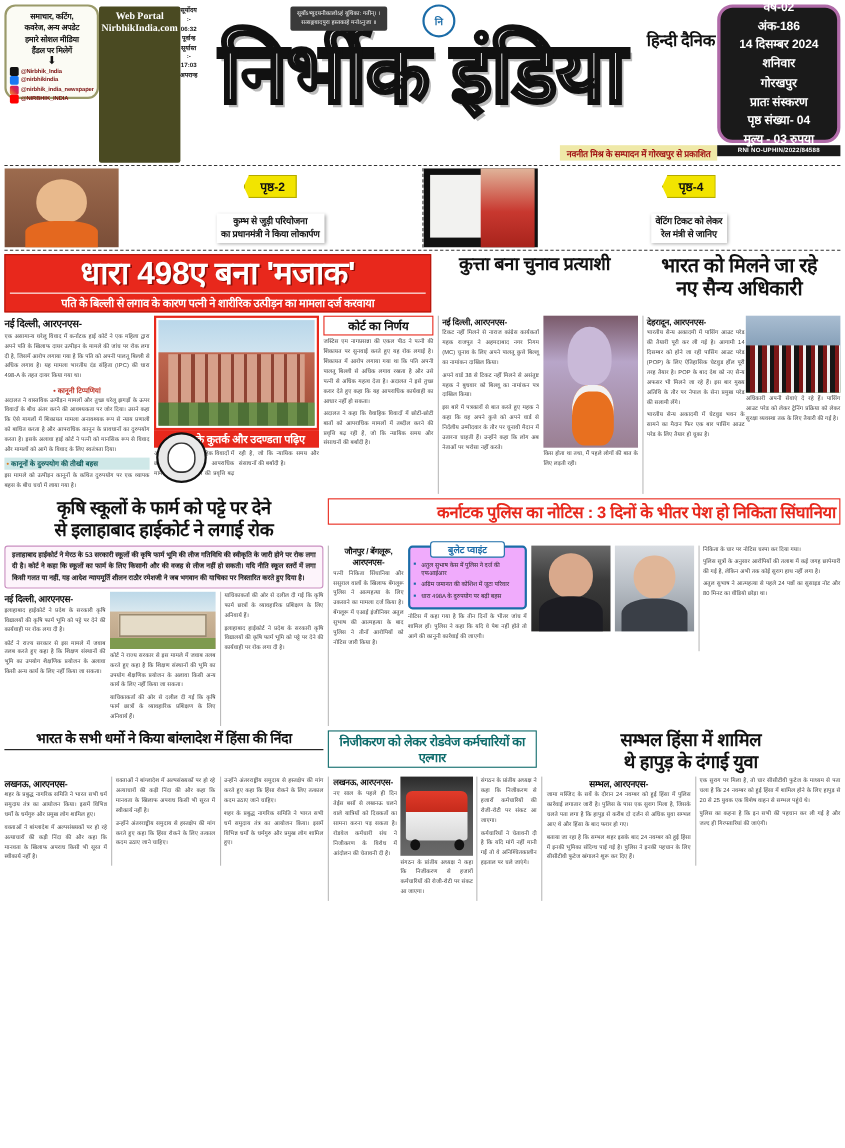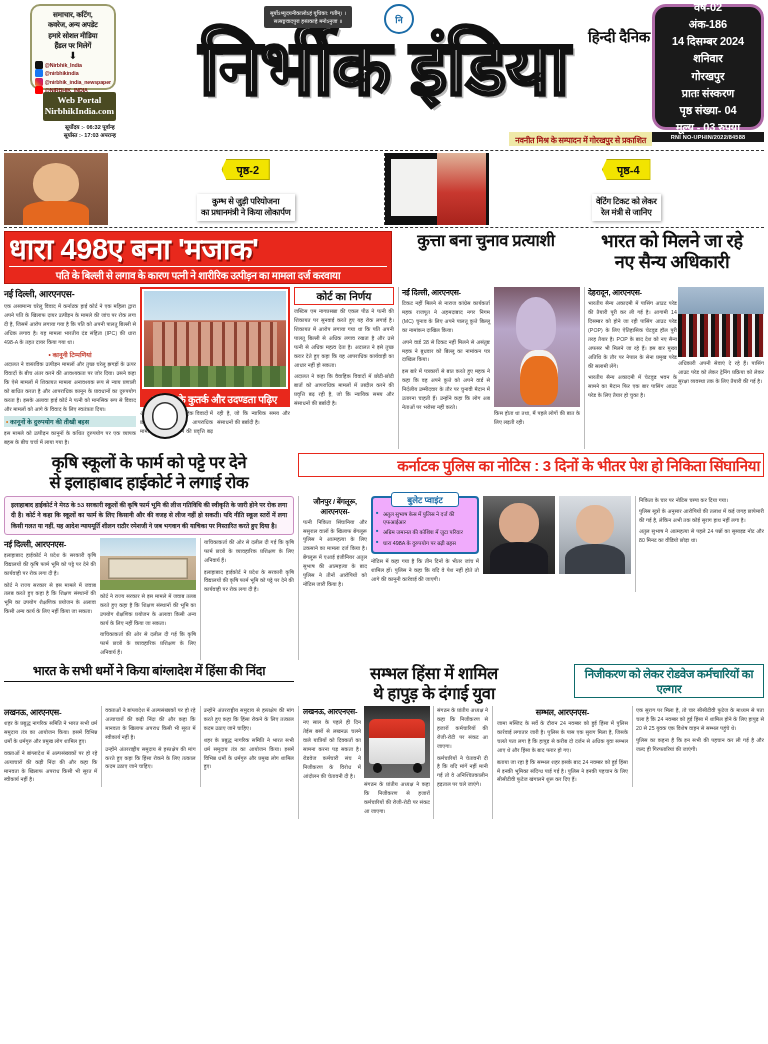--- a/index.html
+++ b/index.html
@@ -7,21 +7,21 @@
     width: 768px; height: 1044px;
     background: #ffffff;
     font-family: "Liberation Sans", sans-serif;
     overflow: hidden;
     position: relative;
   }
   .page { width: 768px; height: 1044px; position: relative; background:#fff; padding: 4px 4px 0 4px; }
 
   
   .masthead { display: flex; align-items: stretch; height: 144px; position: relative; }
-  .mast-left { width: 112px; flex: 0 0 112px; display: flex; flex-direction: column; align-items: flex-end; }
+  .mast-left { width: 112px; flex: 0 0 112px; display: flex; flex-direction: row; }
   .social-box {
     border: 2px solid #9a9a6a; border-radius: 10px; background: #fbfbf4;
     padding: 4px 3px 3px 3px; height: 86px;
   }
   .social-line { font-size: 7.2px; font-weight: bold; text-align: center; color: #111; line-height: 1.45; letter-spacing:-.2px;}
   .arrow-down { text-align:center; font-size: 10px; line-height: 8px; color:#111; }
   .handles { margin-top: 1px; }
   .handle-row { display: flex; align-items: center; gap: 2px; margin-bottom: 0.5px; }
   .hicon { width: 8px; height: 8px; border-radius: 1.5px; flex: 0 0 8px; display:inline-block;}
   .hicon.x { background: #111; }
@@ -101,21 +101,21 @@
   .img-ticket::before{content:"";position:absolute;left:6%;top:8%;width:46%;height:80%;background:#f2f2f0;}
   .img-ticket::after{content:"";position:absolute;right:2%;top:0;width:48%;height:100%;background:linear-gradient(180deg,#e0b49a,#c8382f 55%,#a8231c);}
 
   
   .hl-row { display: flex; gap: 4px; margin-top: 3px; }
   .hl-left { flex: 0 0 388px; }
   .hl-red {
     background: #e8281c; border: 1.5px solid #b3160c; padding: 2px 4px 1px 4px;
   }
   .hl-red .main {
-    font-size: 29px; font-weight: bold; color:#fff; text-align:left;
+    font-size: 29px; font-weight: bold; color:#fff; text-align:center;
     line-height: 1.08; letter-spacing:-.4px;
     text-shadow: 1.5px 1.5px 0 #8a0f08;
   }
   .hl-red .sub {
     font-size: 10.2px; font-weight: bold; color:#fff; text-align:center;
     border-top: 1px solid #fff; margin-top: 1px; padding-top: 1px; letter-spacing:-.3px;
   }
   .hl-mid { flex: 0 0 180px; }
   .hl-mid .t { font-size: 16.5px; font-weight: bold; color:#111; text-align:center; line-height:1.12; letter-spacing:-.3px;}
   .hl-right { flex: 1; }
@@ -440,25 +440,25 @@
         </div>
       </div>
     </div>
   </div>
 
   <div class="hl-row" style="margin-top:4px;align-items:flex-start;">
     <div style="flex:0 0 290px;">
       <div class="band-hl">भारत के सभी धर्मो ने किया बांग्लादेश में हिंसा की निंदा</div>
       <div class="hr-thin"></div>
     </div>
+    <div style="flex:0 0 190px;">
+      <div class="band-hl-green">निजीकरण को लेकर रोडवेज कर्मचारियों का एल्गार</div>
+    </div>
     <div style="flex:1;">
       <div class="band-hl-big">सम्भल हिंसा में शामिल<br>थे हापुड़ के दंगाई युवा</div>
-    </div>
-    <div style="flex:0 0 190px;">
-      <div class="band-hl-green">निजीकरण को लेकर रोडवेज कर्मचारियों का एल्गार</div>
     </div>
   </div>
 
   <div class="sec">
     <div class="col" style="flex:0 0 290px;">
       <div style="display:flex;gap:4px;">
         <div style="flex:1;">
           <div class="dateline" style="font-size:8px;">लखनऊ, आरएनएस-</div>
           <div class="body-txt">
             <p>शहर के प्रबुद्ध नागरिक समिति ने भारत सभी धर्म समुदाय तंत्र का आयोजन किया। इसमें विभिन्न धर्मों के धर्मगुरु और प्रमुख लोग शामिल हुए।</p>

